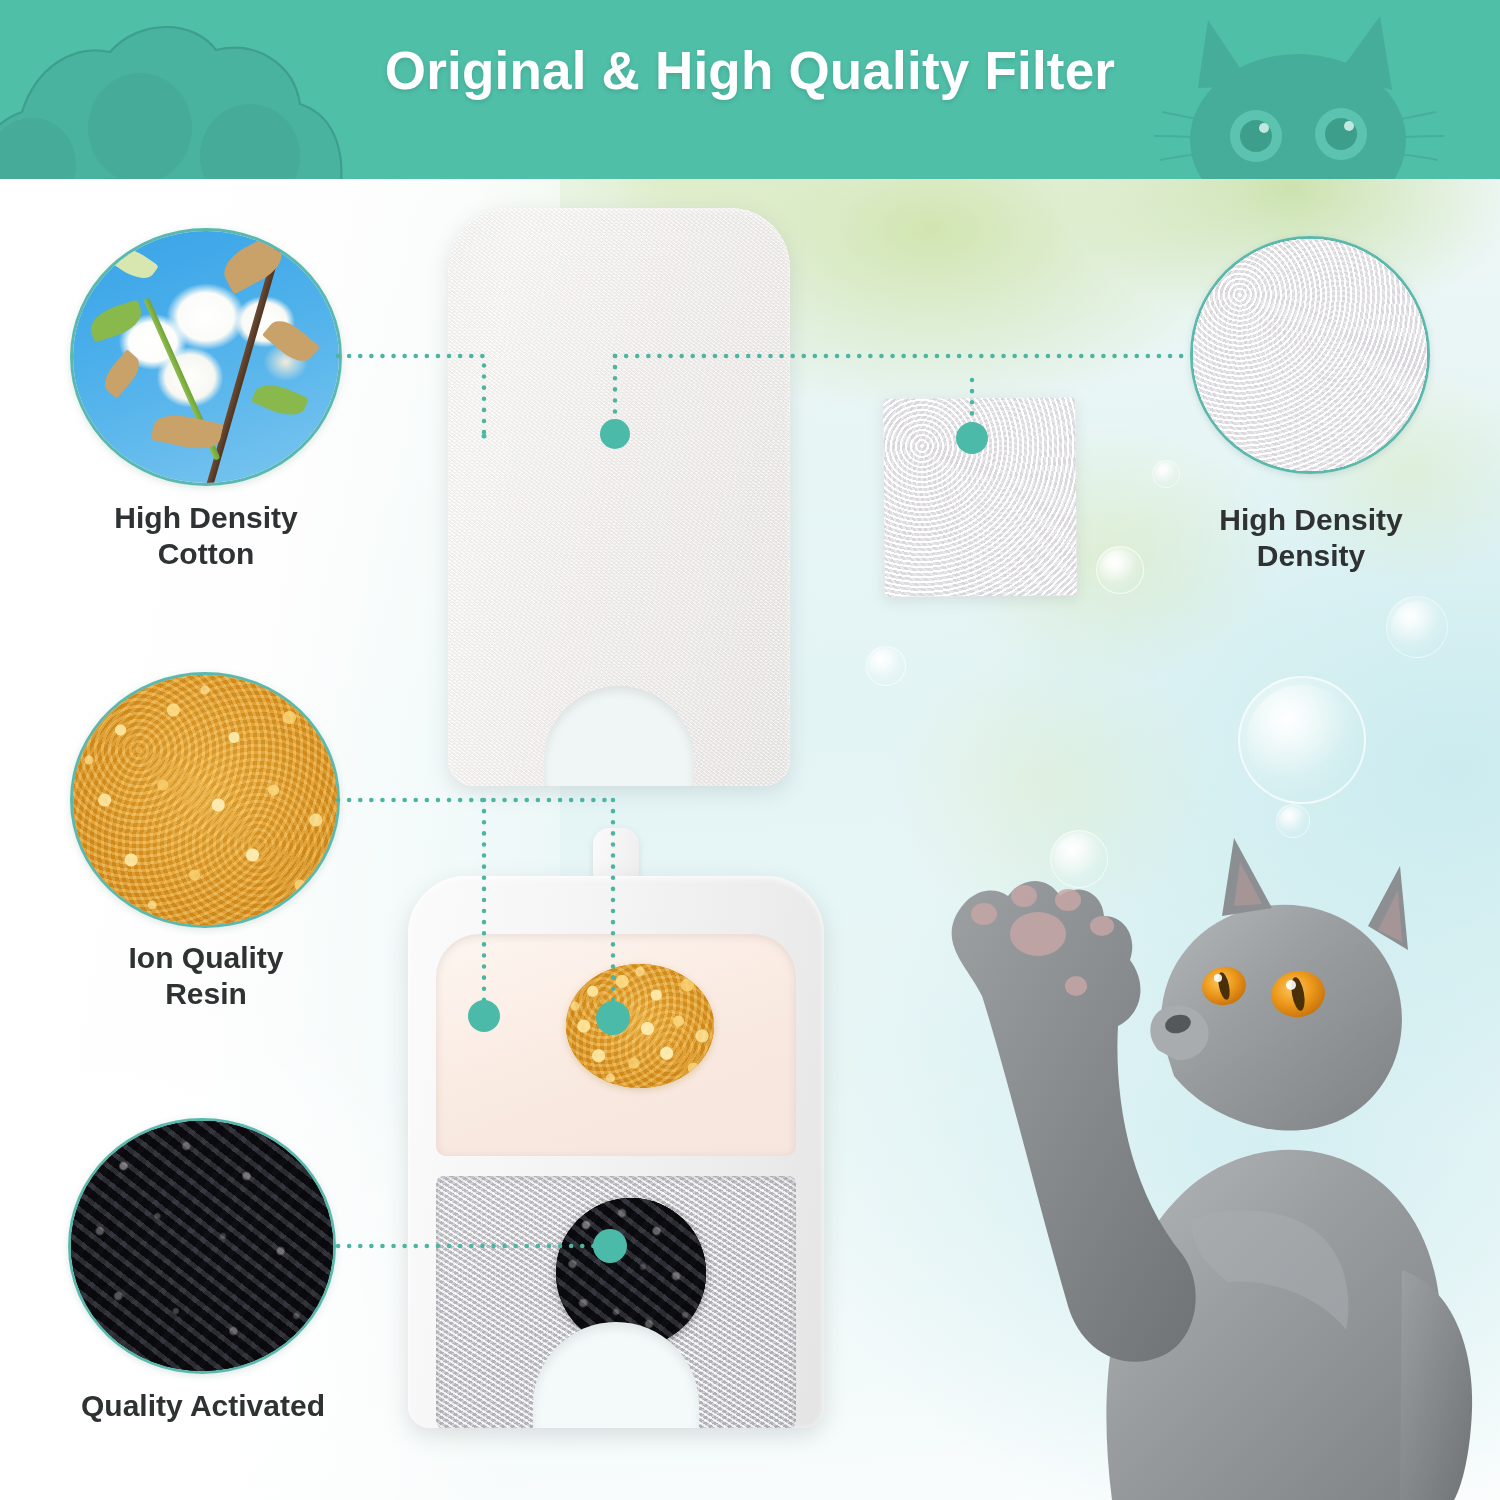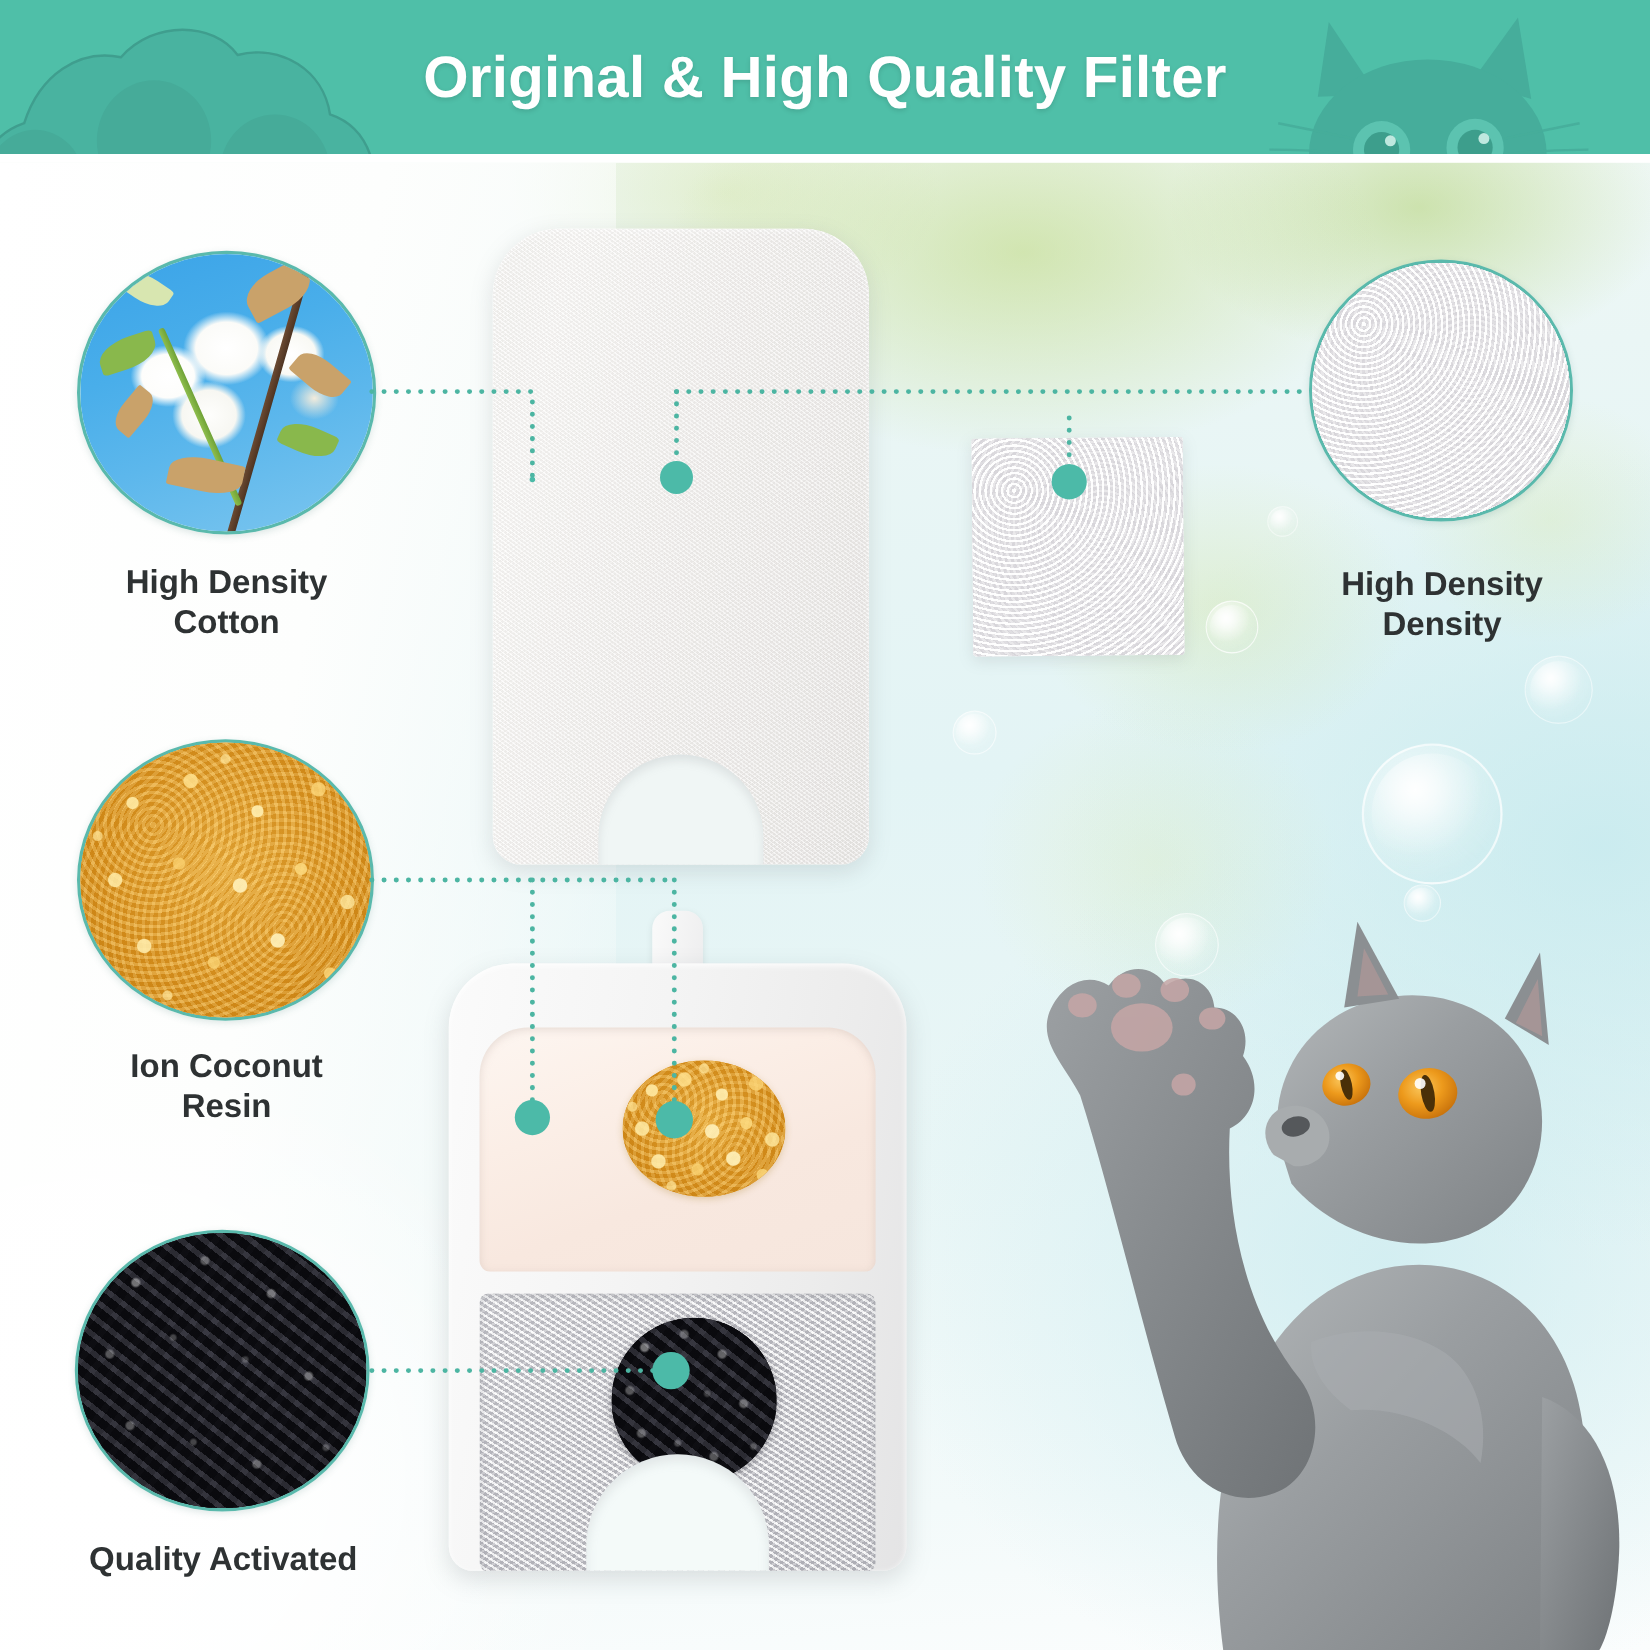--- a/index.html
+++ b/index.html
@@ -43,21 +43,21 @@
   
   .bubble{ position:absolute; border-radius:50%; pointer-events:none; }
   .bubble::after{
     content:""; position:absolute; border-radius:50%;
     background:radial-gradient(circle at 36% 30%, rgba(255,255,255,.95) 0%, rgba(255,255,255,.28) 34%, rgba(255,255,255,0) 58%);
     inset:6%;
   }
 
   
   .header{
-    position:absolute; left:0; top:0; width:1500px; height:140px;
+    position:absolute; left:0; top:0; width:1500px; height:179px;
     background:#4fbfa8; overflow:hidden;
   }
   .hdr-title{
     position:absolute; left:0; top:0; width:1500px; height:148px;
     display:flex; align-items:center; justify-content:center;
     color:#ffffff; font-size:53px; font-weight:bold; letter-spacing:.2px;
     text-shadow:0 2px 5px rgba(0,0,0,.13);
     z-index:4; padding-bottom:8px;
   }
   .paw-deco{ position:absolute; left:-36px; top:16px; width:400px; height:200px; opacity:1; z-index:1; }
@@ -65,21 +65,21 @@
 
   
   .swatch{
     position:absolute; border-radius:50%;
     border:3px solid #5ab9ac;
     box-shadow:0 2px 7px rgba(60,110,105,.17);
     overflow:hidden;
   }
   .swatch-label{
     position:absolute; text-align:center;
-    color:#2e3233; font-size:30px; font-weight:bold; line-height:1.2;margin-top:12px;
+    color:#2e3233; font-size:30px; font-weight:bold; line-height:1.2;
   }
 
   
   .tex-cotton{
     width:100%; height:100%;
     background:
       radial-gradient(ellipse 46px 38px at 30% 44%, #ffffff 0%, #fdfdfb 52%, rgba(255,255,255,0) 74%),
       radial-gradient(ellipse 52px 44px at 50% 34%, #ffffff 0%, #fbfbf8 54%, rgba(255,255,255,0) 76%),
       radial-gradient(ellipse 44px 40px at 44% 58%, #fefefc 0%, #f7f7f2 56%, rgba(255,255,255,0) 76%),
       radial-gradient(ellipse 40px 34px at 72% 36%, #ffffff 0%, #f9f9f4 56%, rgba(255,255,255,0) 76%),
@@ -479,21 +479,21 @@
   </div>
   <div class="swatch-label" style="left:40px; top:500px; width:332px;">
     <div>High Density</div>
     <div>Cotton</div>
   </div>
 
   <div class="swatch" style="left:70px; top:672px; width:270px; height:256px;">
     <div class="tex-resin"></div>
   </div>
   <div class="swatch-label" style="left:40px; top:940px; width:332px;">
-    <div>Ion Coconut</div>
+    <div>Ion Quality</div>
     <div>Resin</div>
   </div>
 
   <div class="swatch" style="left:68px; top:1118px; width:268px; height:256px;">
     <div class="tex-carbon"></div>
   </div>
   <div class="swatch-label" style="left:20px; top:1388px; width:366px;">
     <div>Quality Activated</div>
   </div>
 

